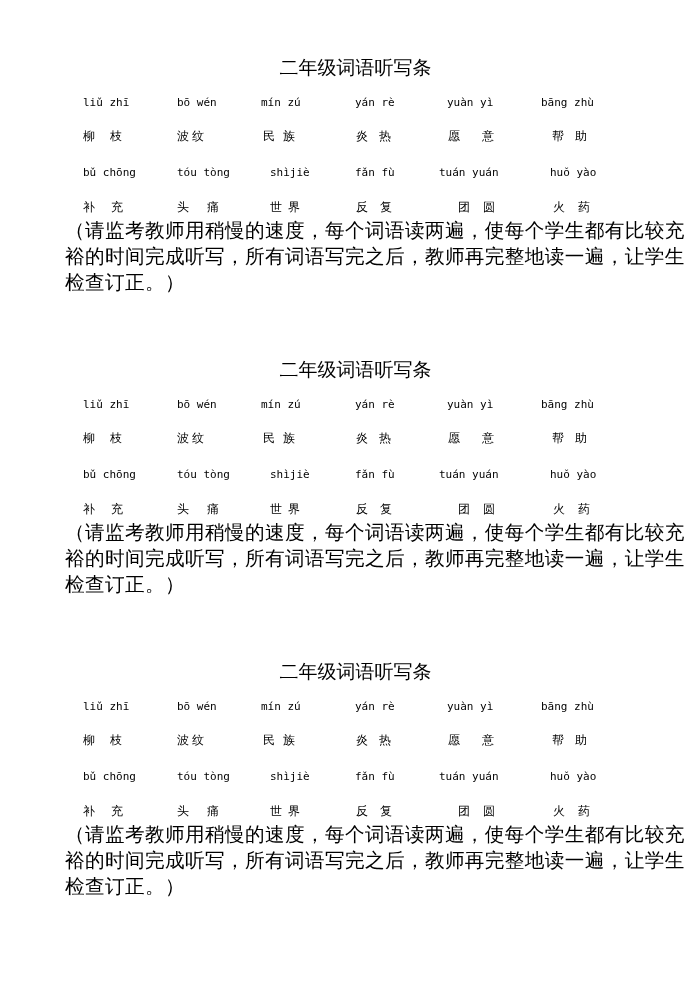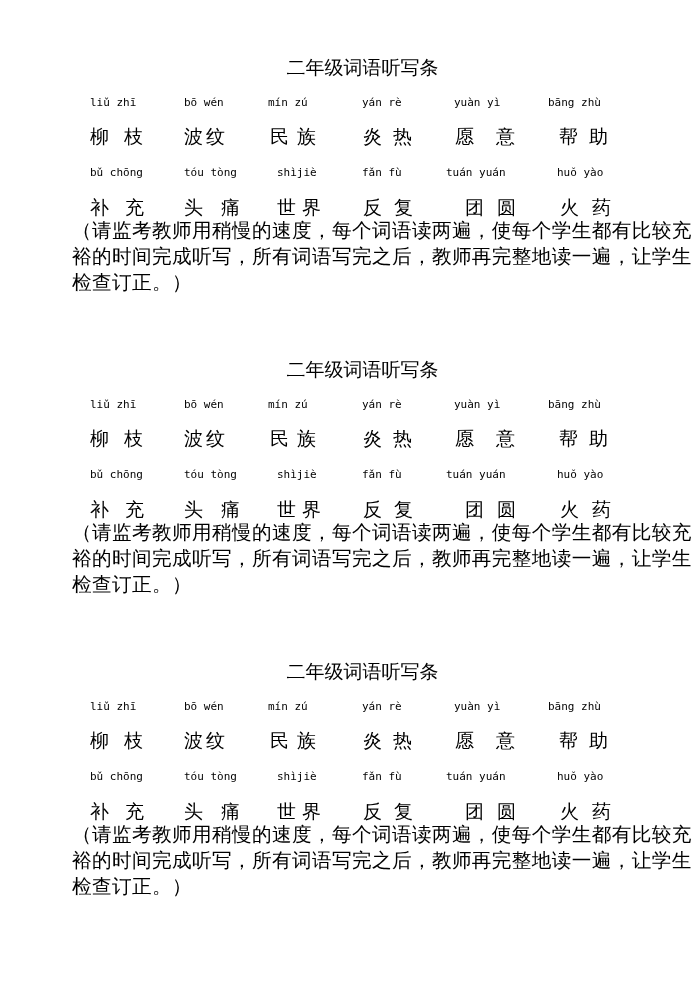--- a/index.html
+++ b/index.html
@@ -10,21 +10,21 @@
   body {
     width: 695px;
     height: 982px;
     position: relative;
     overflow: hidden;
     color: #000000;
     font-family: "DejaVu Serif", "Liberation Serif", serif;
   }
   .block {
     position: absolute;
-    left: 15px;
+    left: 8px;
     width: 591px;
     height: 300px;
   }
   .title {
     position: absolute;
     top: 55px;
     left: 0;
     width: 695px;
     text-align: center;
     font-size: 19px;
@@ -40,21 +40,21 @@
   .cell {
     position: absolute;
     white-space: nowrap;
   }
   .pinyin .cell {
     font-family: "DejaVu Sans Mono", "Liberation Mono", monospace;
     font-size: 11px;
     line-height: 22px;
   }
   .hanzi .cell {
-    font-size: 19px;
+    font-size: 12px;
     line-height: 24px;
   }
   .hanzi .cell span {
     display: inline-block;
   }
   .note {
     position: absolute;
     left: 57px;
     width: 585px;
     font-size: 19.6px;

